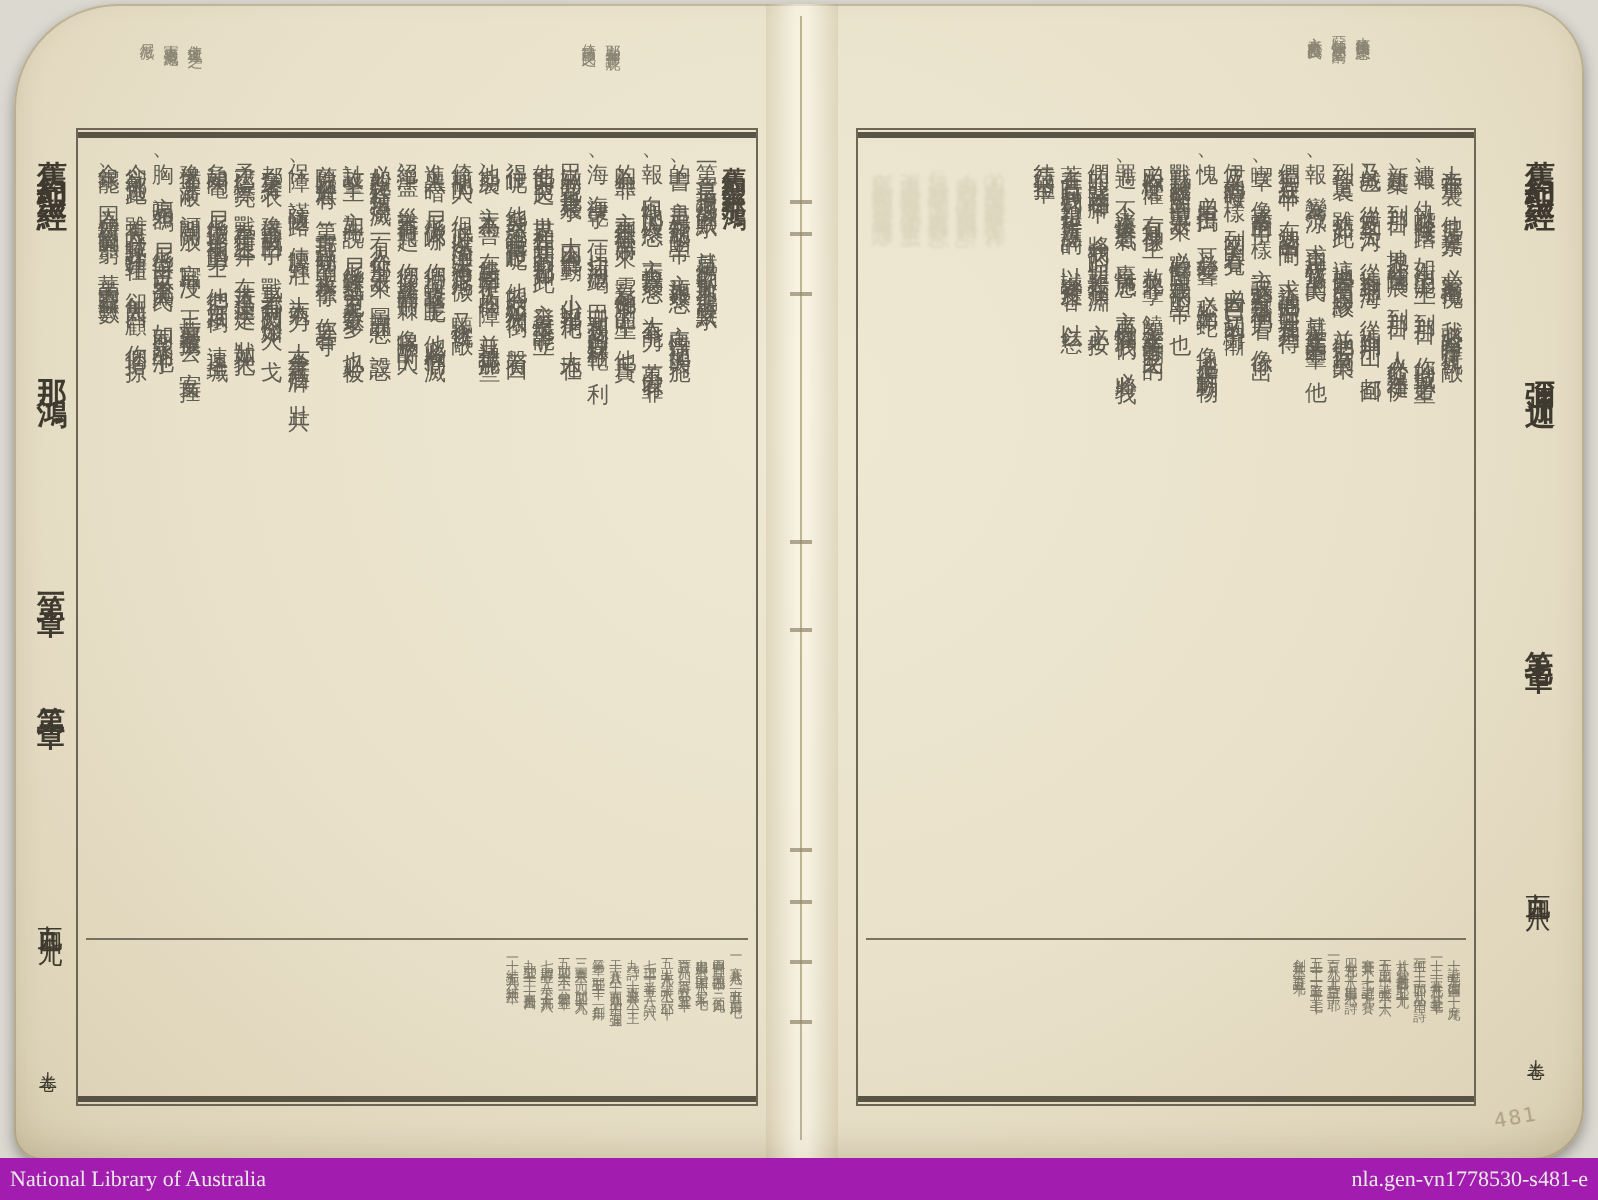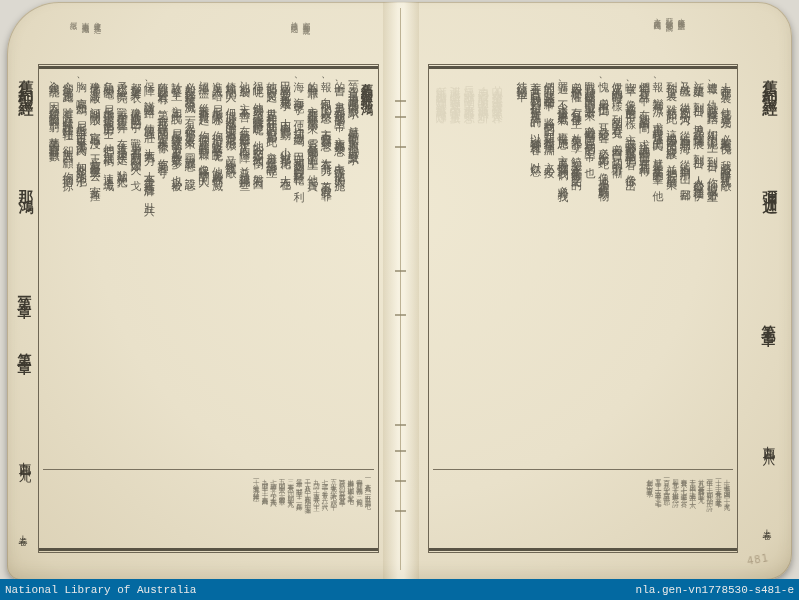--- a/index.html
+++ b/index.html
@@ -84,23 +84,23 @@
                color:#7b7565; height:52px; filter:blur(.25px); }
   .notes-strong { opacity:.85; }
 
   .pencil {
     position:absolute; left:740px; top:552px; font-size:10px; color:#a19176;
     transform:rotate(-10deg); letter-spacing:1px; opacity:.8; filter:blur(.3px);
   }
 
   
   .nla-bar {
-    position:absolute; left:0; right:0; bottom:0; height:21px; background:#0369a1;
+    position:absolute; left:0; right:0; bottom:0; height:21px; background:#a21caf;
     display:flex; align-items:center; justify-content:space-between;
-    font-family:Liberation Mono, monospace; font-size:11px; color:#e9e9e9;
+    font-family:Liberation Serif, serif; font-size:11px; color:#e9e9e9;
     padding:0 5px;
   }
 </style>
 </head>
 <body>
 
 <div class="book">
 
   <div class="gutter">
     <div class="fold"></div>

